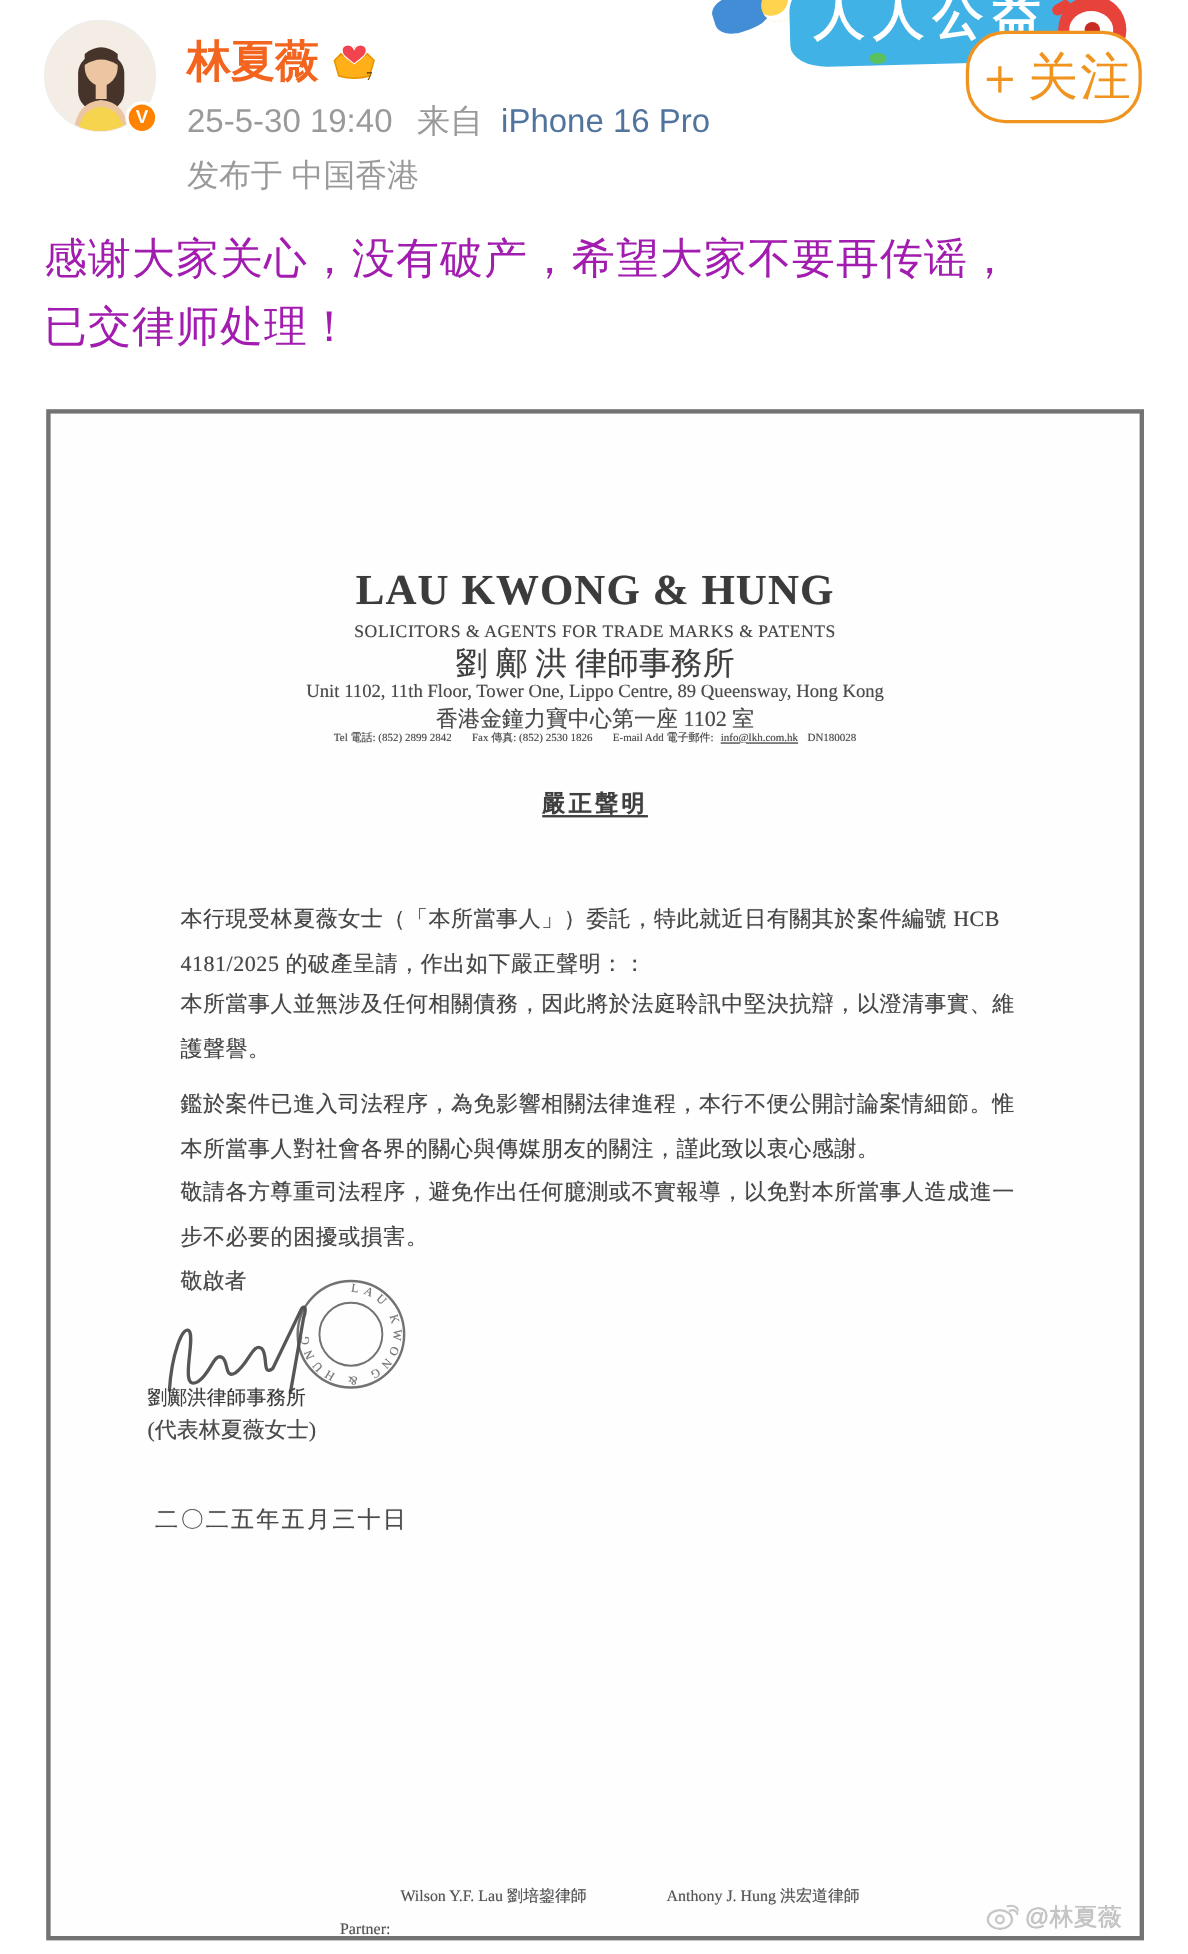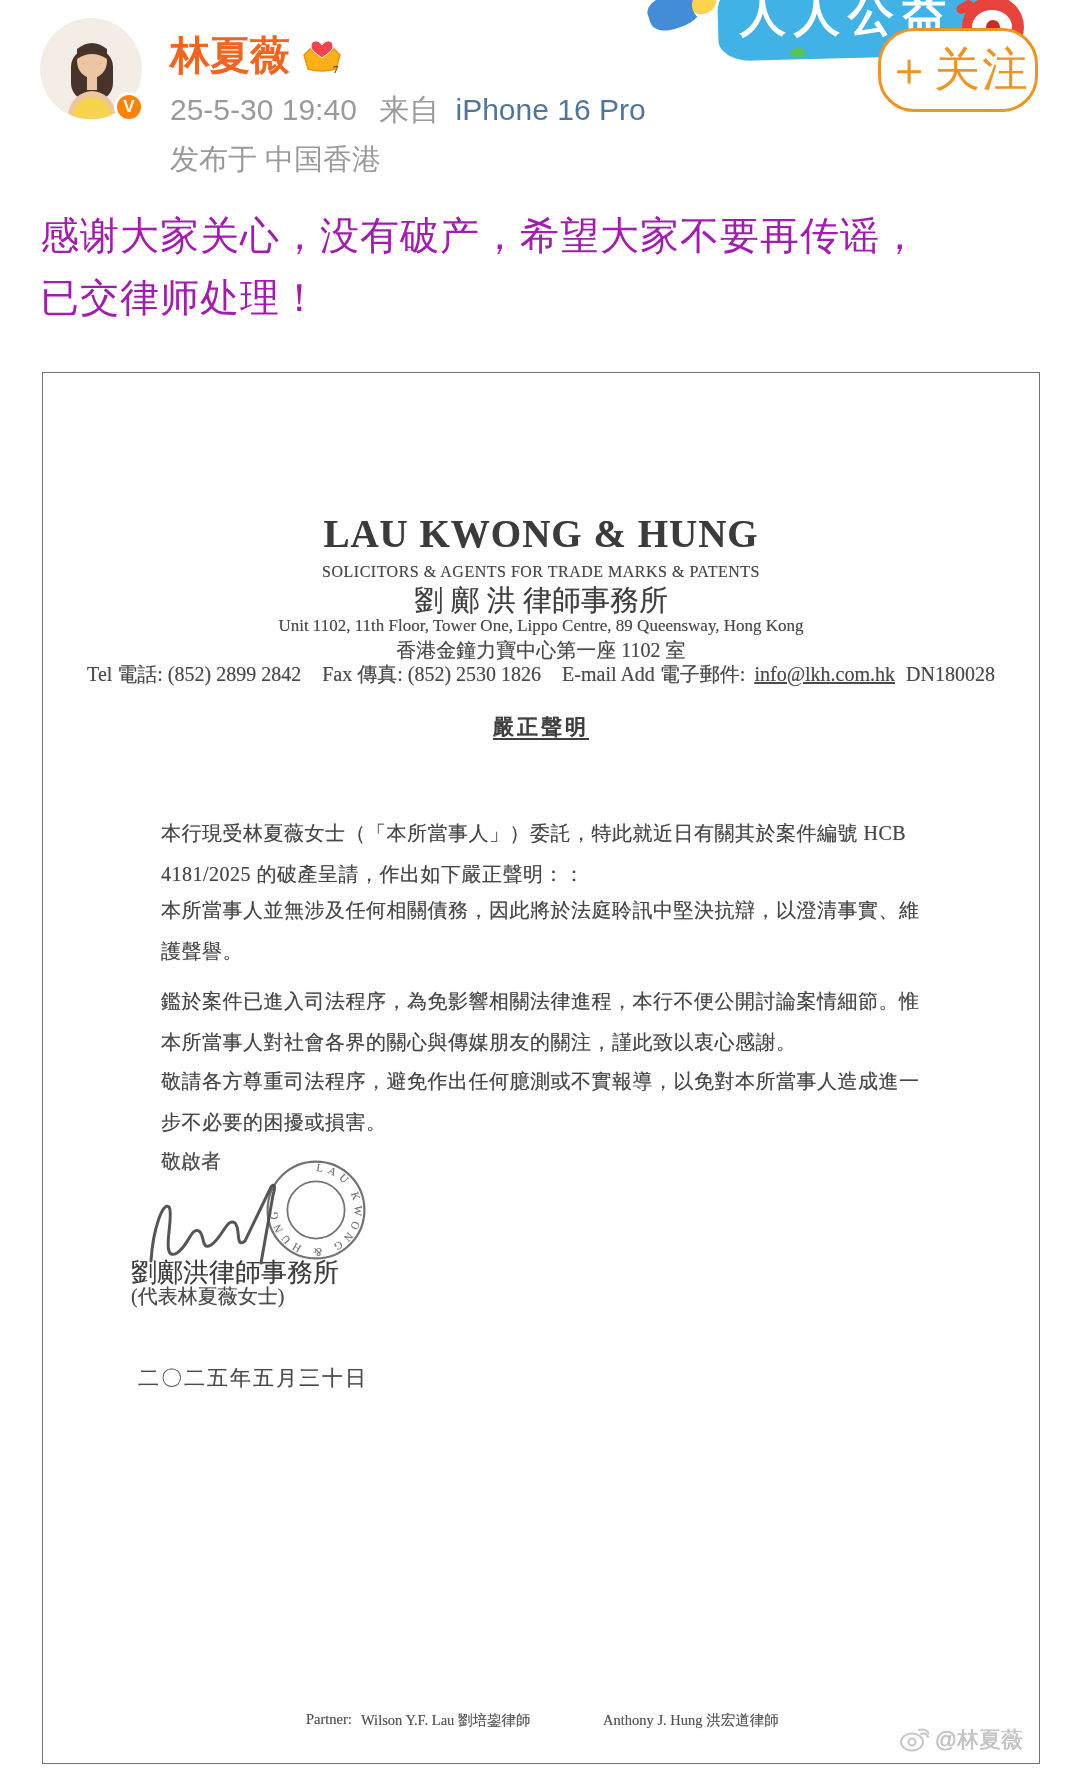--- a/index.html
+++ b/index.html
@@ -41,44 +41,44 @@
   .follow-btn { position:absolute; left:878px; top:28px; width:160px; height:84px; background:#fff;
                 border:3px solid #f0941f; border-radius:36px; color:#f0941f; font-size:46px;
                 display:flex; align-items:center; justify-content:center; letter-spacing:2px; cursor:pointer; }
 
   
   .post-text { position:absolute; left:40px; top:205px; width:1000px; font-size:39px; line-height:62px;
                color:#a21caf; letter-spacing:1px; }
 
   
   .letter { position:absolute; left:42px; top:372px; width:998px; height:1392px; background:#fefefe;
-            border:1px solid #737373; font-family:"Liberation Serif","DejaVu Serif",serif; color:#4a4a4a; }
+            border:4px solid #737373; font-family:"Liberation Serif","DejaVu Serif",serif; color:#4a4a4a; }
   .letter * { text-shadow:0 0 0.7px rgba(80,80,80,.55); }
   .lt-center { position:absolute; left:0; width:100%; text-align:center; }
   .lt-firm-en { top:138px; font-size:39px; font-weight:bold; color:#3b3b3b; letter-spacing:1px; }
   .lt-tagline { top:190px; font-size:16px; color:#474747; letter-spacing:.5px; }
   .lt-firm-zh { top:208px; font-size:29px; color:#3e3e3e; }
   .lt-addr-en { top:243px; font-size:17px; }
   .lt-addr-zh { top:264px; font-size:20px; }
-  .lt-tel { top:288px; font-size:20px; }
+  .lt-tel { top:288px; font-size:10px; }
   .lt-tel .u { text-decoration:underline; }
   .lt-title { top:340px; font-size:21px; font-weight:bold; letter-spacing:3px; color:#3e3e3e; }
   .lt-title span { text-decoration:underline; text-underline-offset:4px; }
   .lt-par { position:absolute; left:118px; width:770px; font-size:20px; color:#464646; }
   .lt-par div { height:41px; line-height:41px; white-space:nowrap; letter-spacing:.5px; }
   .p1 { top:440px; } .p2 { top:517px; } .p3 { top:608px; } .p4 { top:688px; }
   .lt-closing { position:absolute; left:118px; top:775px; font-size:20px; }
   .sig-area { position:absolute; left:100px; top:798px; width:320px; height:130px; }
   .sig-svg { position:absolute; left:0; top:8px; }
   .stamp { position:absolute; left:118px; top:-16px; opacity:.78; }
-  .lt-firm-sign { position:absolute; left:88px; top:882px; font-size:26px; color:#3c3c3c; z-index:2; }
+  .lt-firm-sign { position:absolute; left:88px; top:882px; font-size:18px; color:#3c3c3c; z-index:2; }
   .lt-behalf { position:absolute; left:88px; top:910px; font-size:20px; }
   .lt-date { position:absolute; left:95px; top:991px; font-size:21px; letter-spacing:2px; }
   .lt-footer { position:absolute; left:0; top:1338px; width:100%; font-size:14.5px; color:#555; }
-  .lt-footer .f-label { position:absolute; left:263px; }
+  .lt-footer .f-label { position:absolute; left:263px;margin-top:32px; }
   .lt-footer .f-n1 { position:absolute; left:318px; }
   .lt-footer .f-n2 { position:absolute; left:560px; }
   .watermark { position:absolute; right:16px; top:1352px; display:flex; align-items:center; gap:6px;
                color:#c6c6c6; font-size:22px; font-family:"Liberation Sans",sans-serif; text-shadow:none; }
 </style>
 </head>
 <body>
 
 <div class="page">
 

